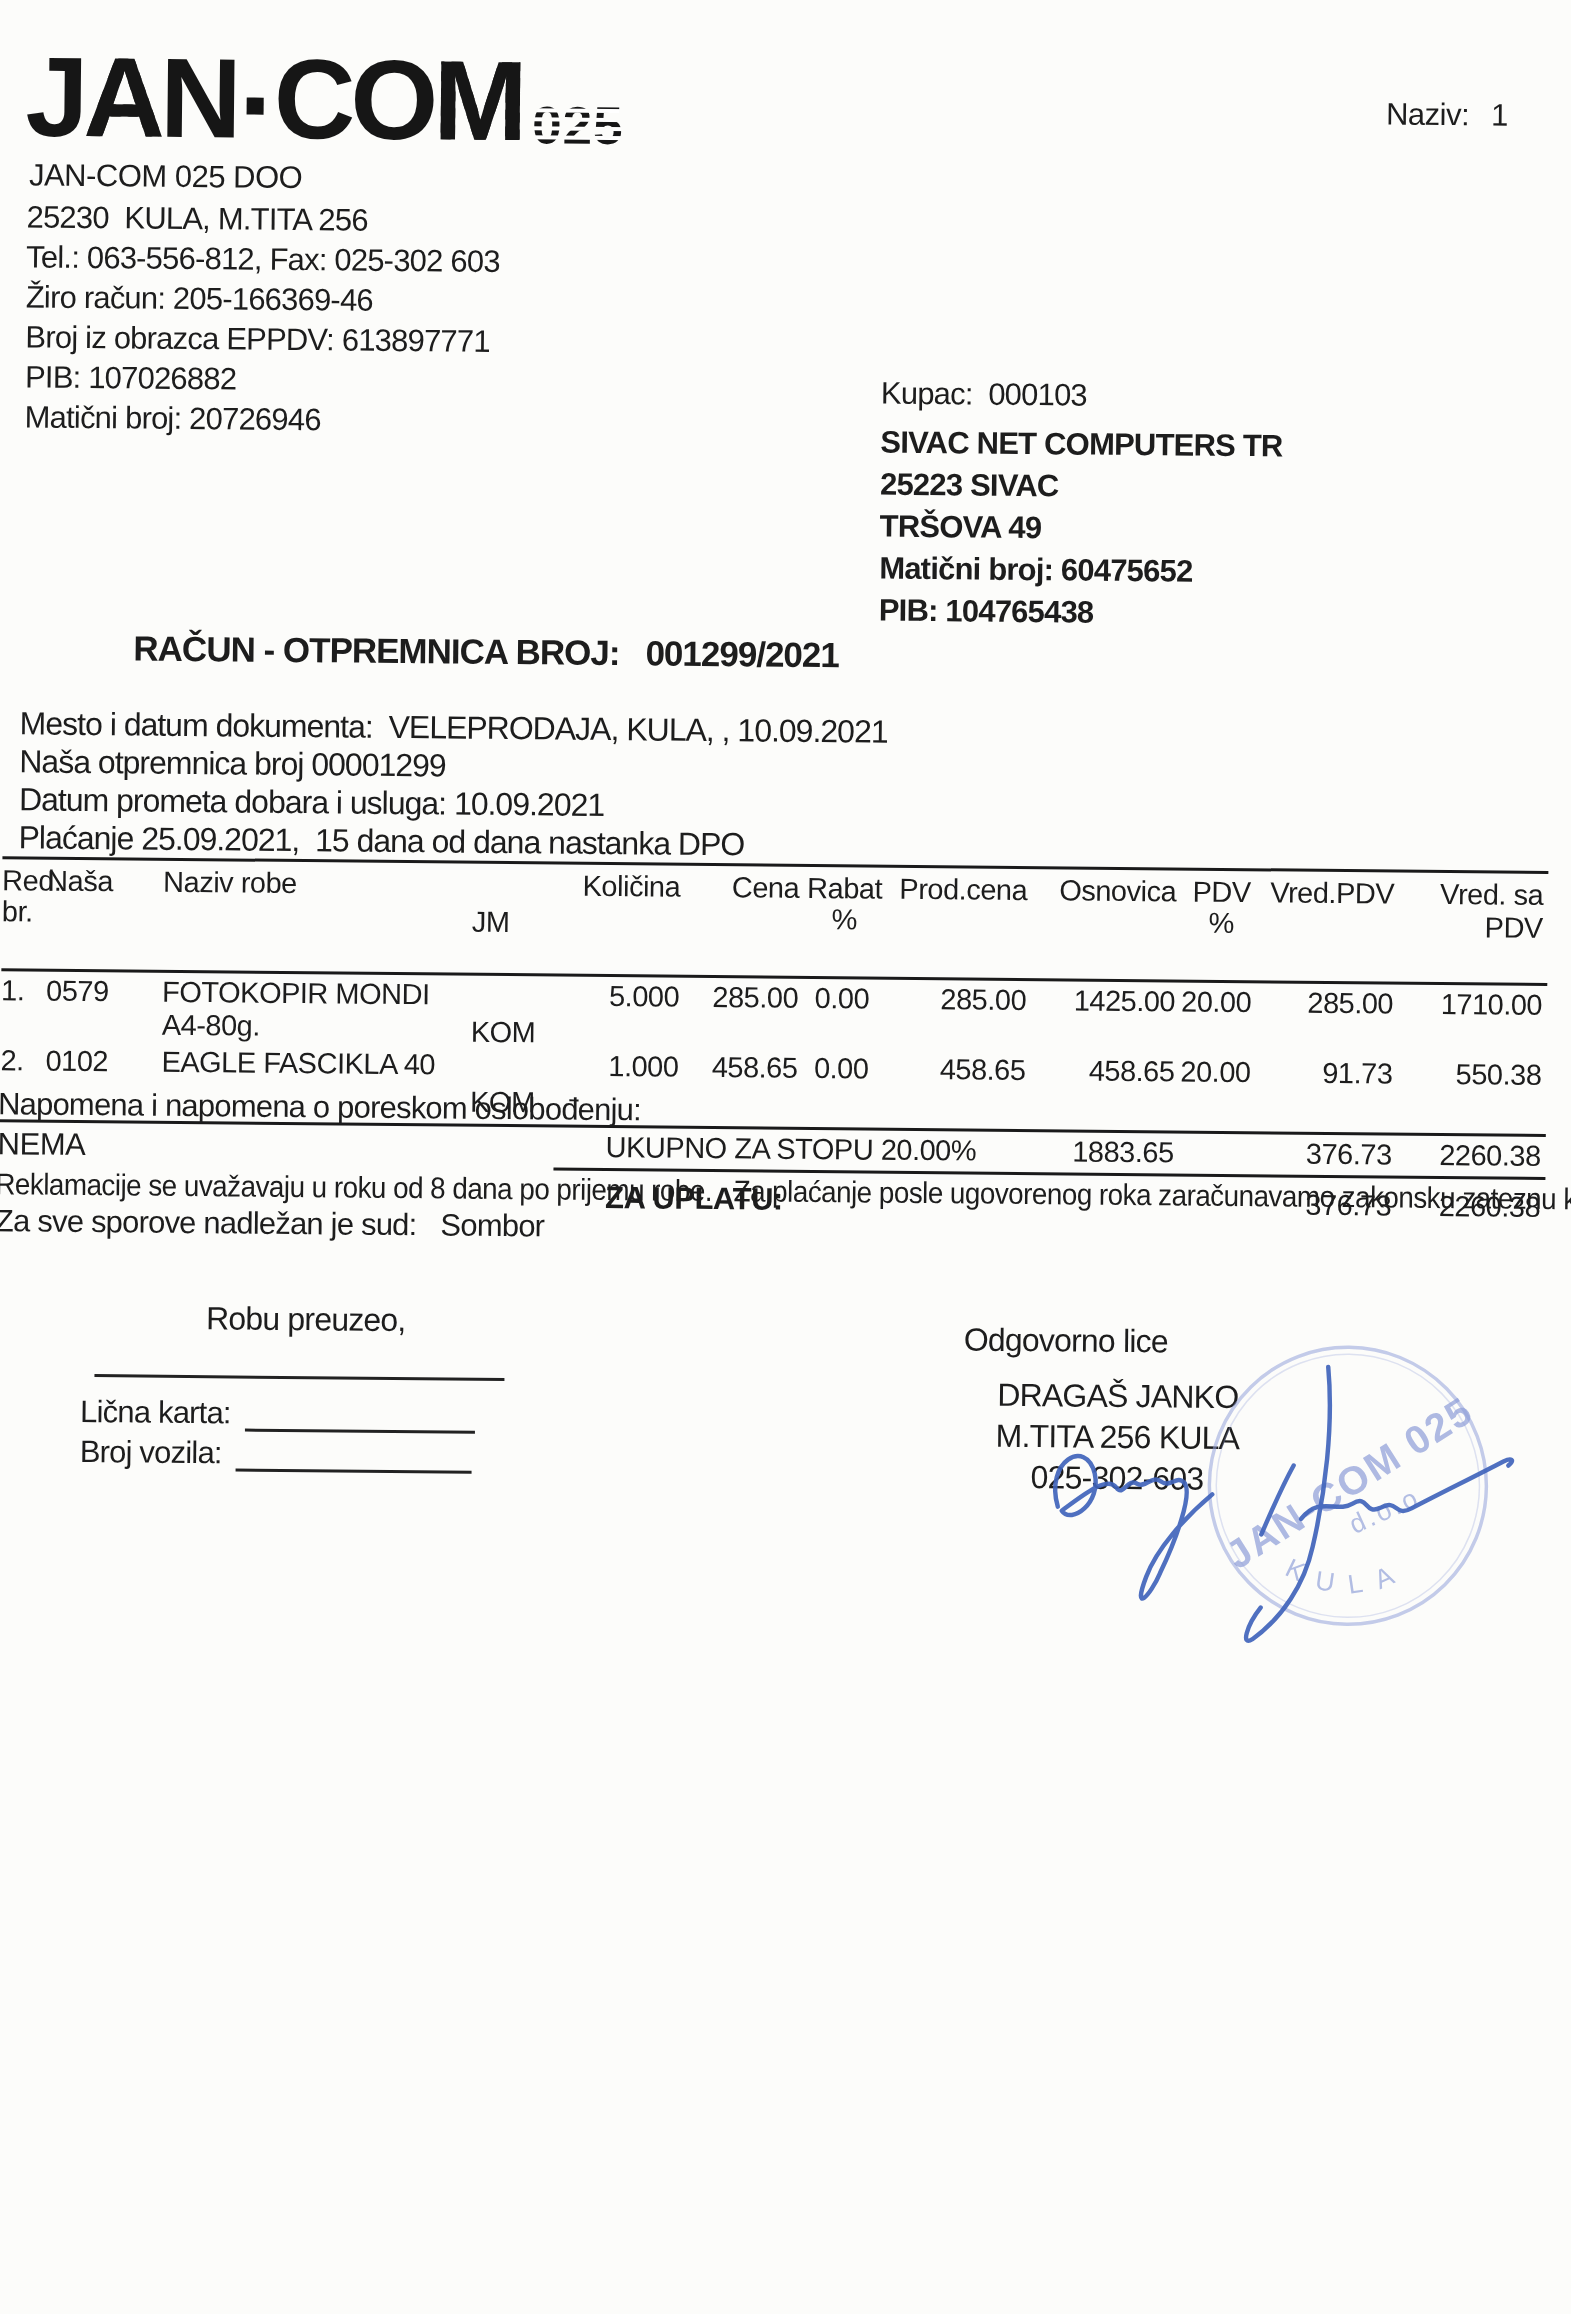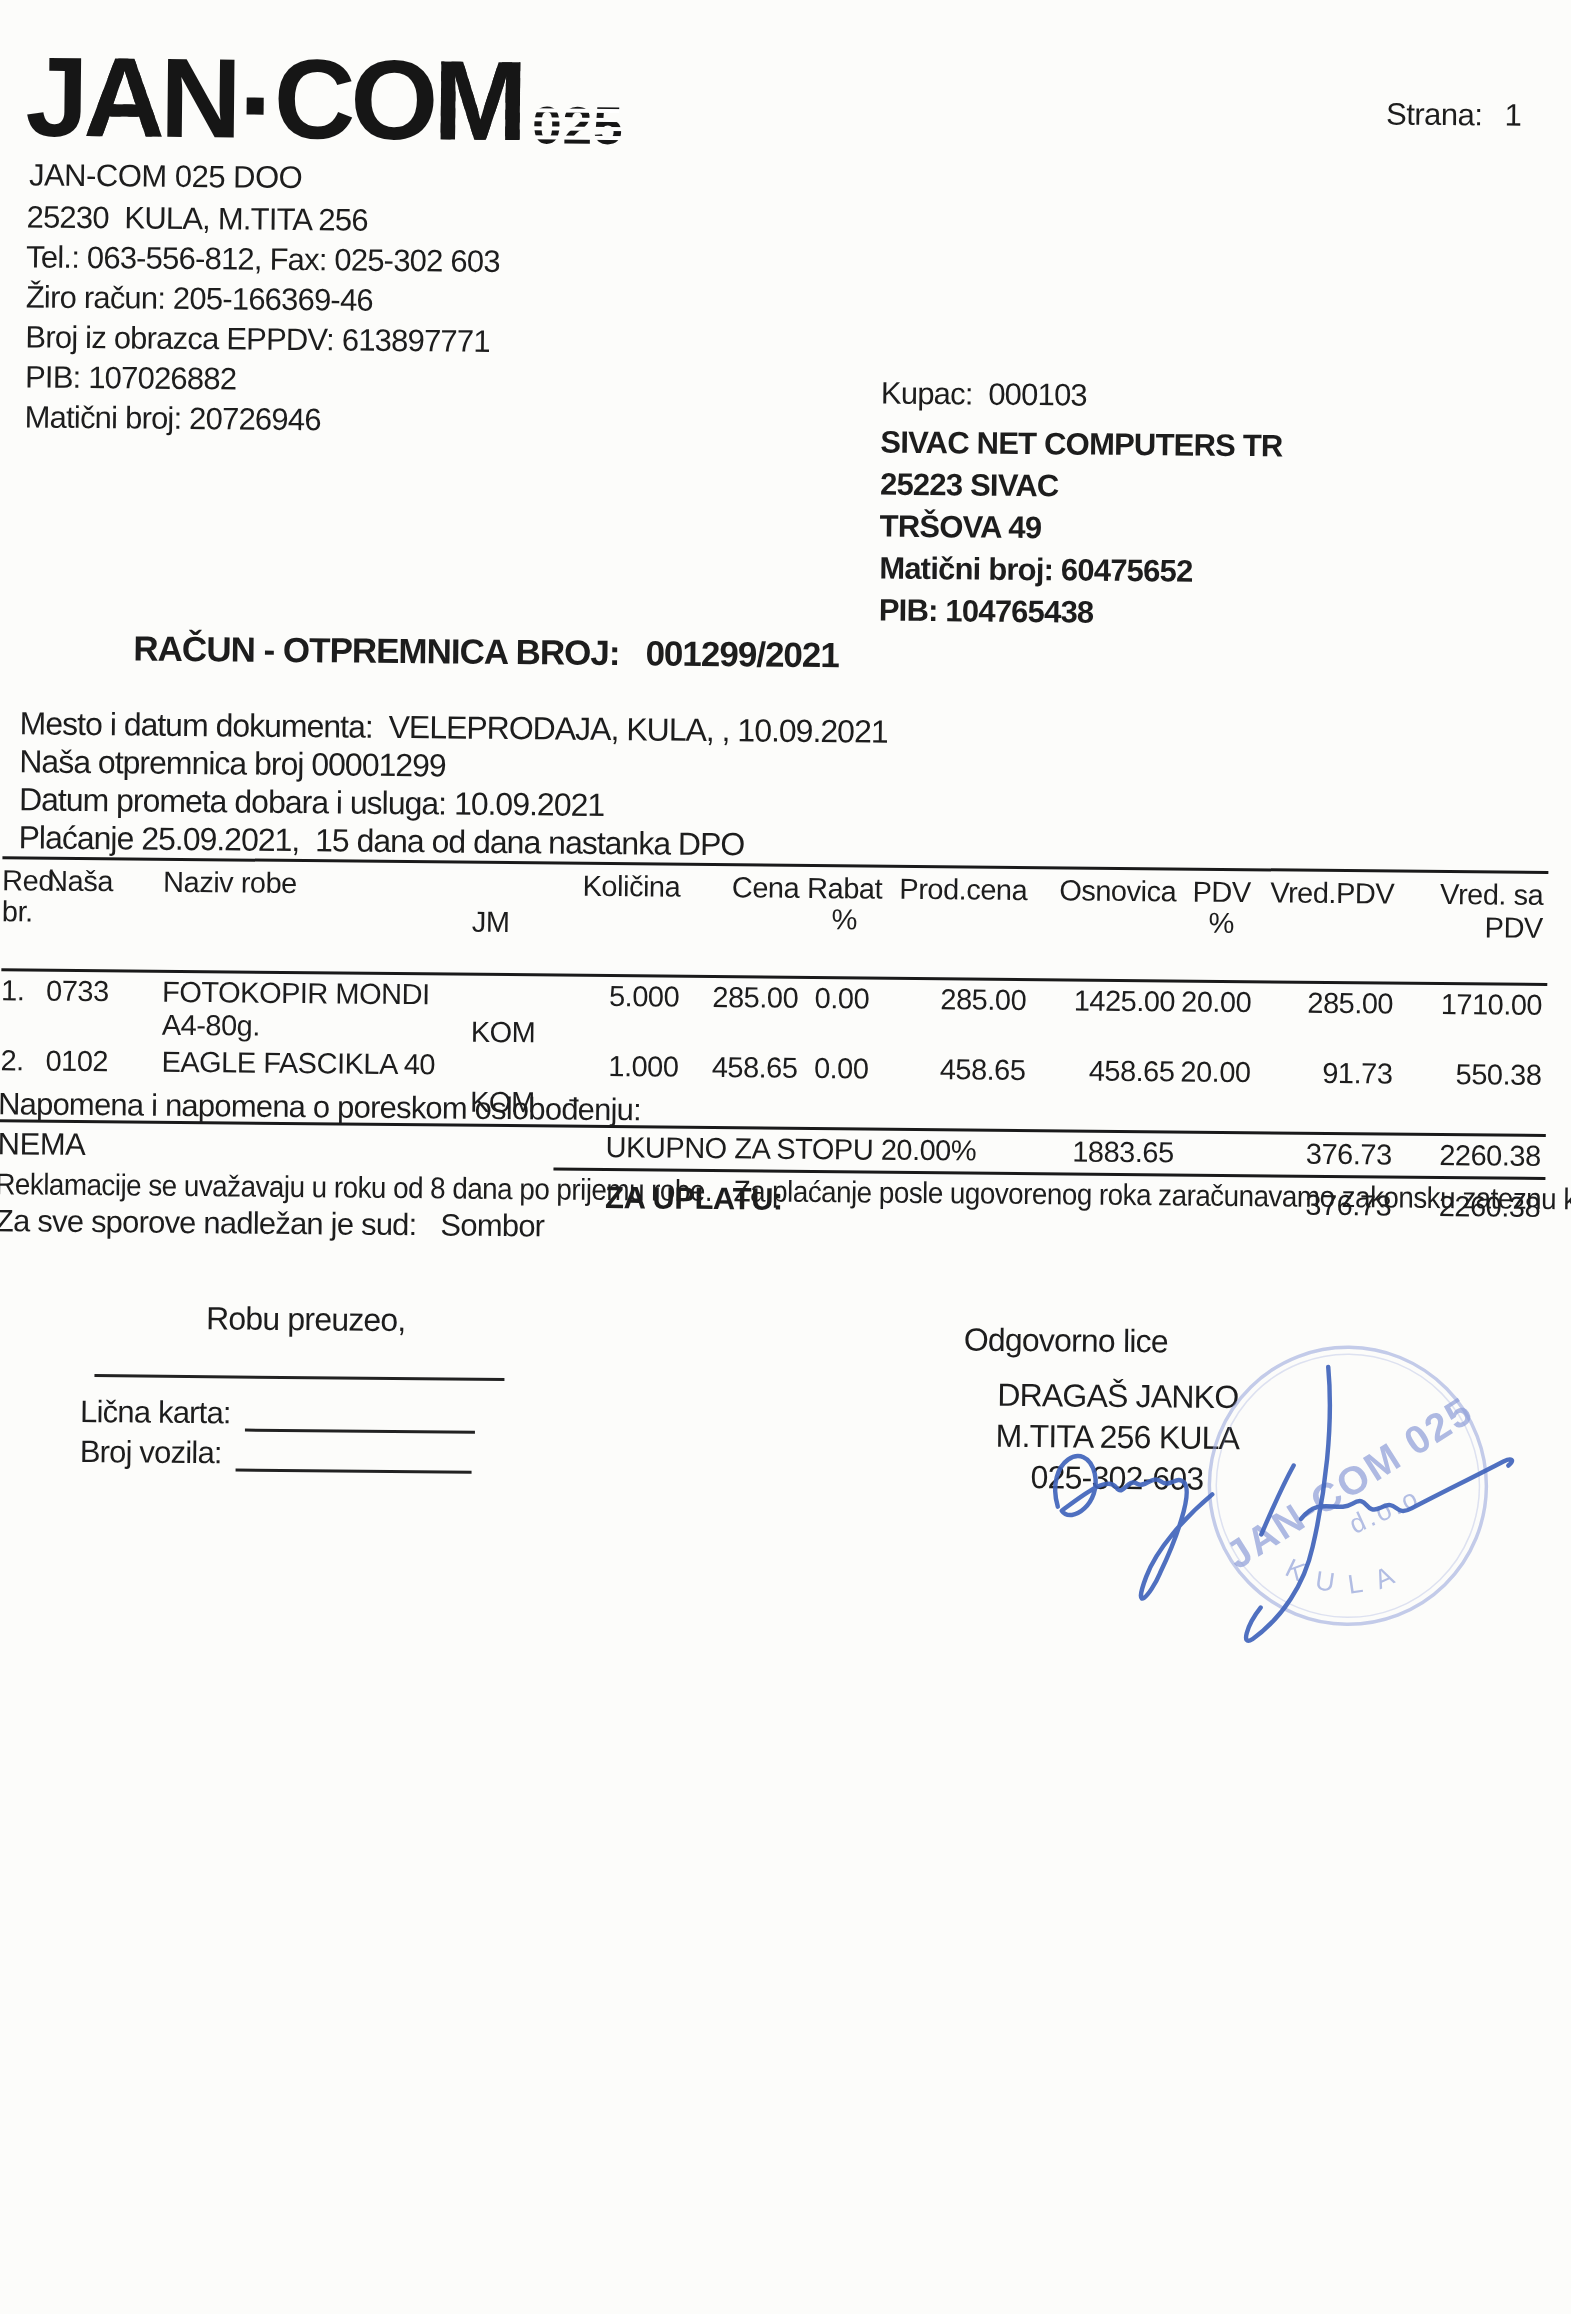--- a/index.html
+++ b/index.html
@@ -91,21 +91,21 @@
 
   .stampwrap { left:1030px; top:1317px; width:554px; height:337px; }
 </style>
 </head>
 <body>
 
 <div class="page">
  <div class="doc">
 
   <div class="abs strana pre">
-    <span>Strana:</span><span class="val">1</span>
+    <span>Naziv:</span><span class="val">1</span>
   </div>
 
   <div class="abs logo">
     <span class="big">J</span>
     <span class="big striped-diag">A</span>
     <span class="big">N</span>
     <span class="dotsq"></span>
     <span class="big">CO</span>
     <span class="big striped-diag">M</span>
     <span class="striped-horz">025</span>
@@ -191,21 +191,21 @@
           </div>
       <div class="hc c12">
             <div class="ha">Vred. sa PDV</div>
             <div class="hb"></div>
           </div>
     </div>
 
     <div class="tbody">
       <div class="tg trow">
         <div class="c1">1.</div>
-        <div class="c2">0733</div>
+        <div class="c2">0579</div>
         <div class="c3">FOTOKOPIR MONDI A4-80g.</div>
         <div class="c4">KOM</div>
         <div class="c5">5.000</div>
         <div class="c6">285.00</div>
         <div class="c7">0.00</div>
         <div class="c8">285.00</div>
         <div class="c9">1425.00</div>
         <div class="c10">20.00</div>
         <div class="c11">285.00</div>
         <div class="c12">1710.00</div>

